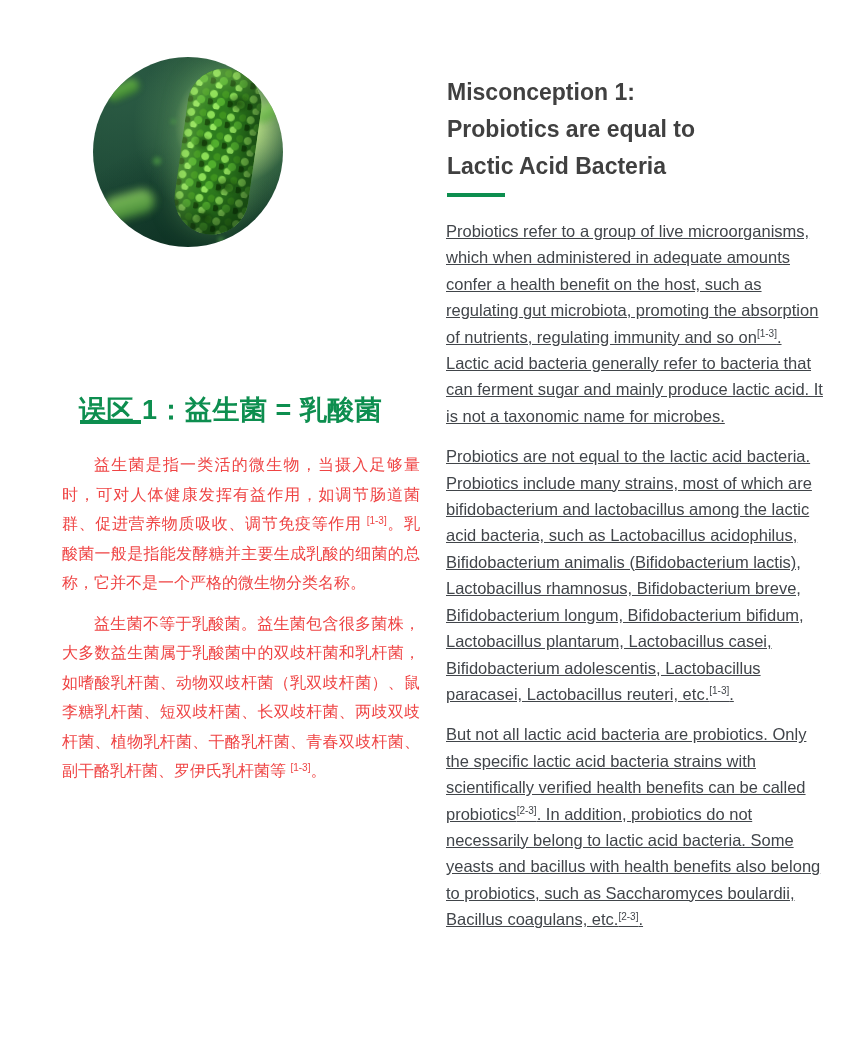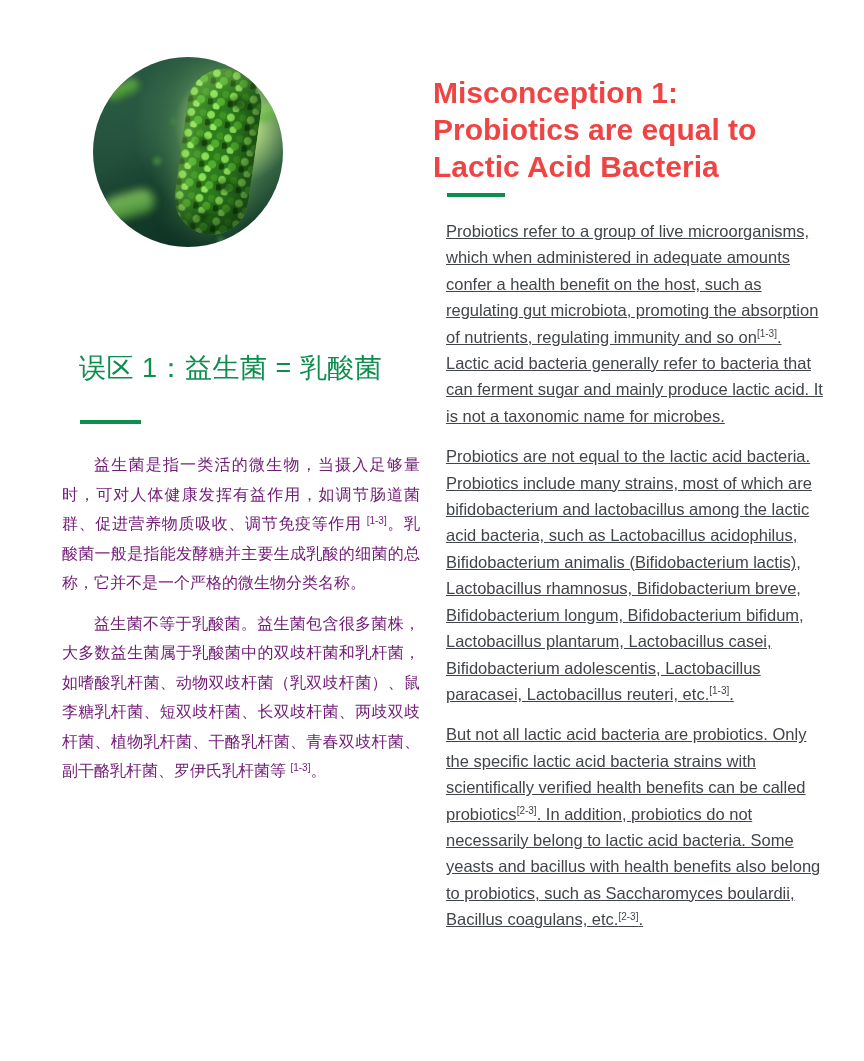--- a/index.html
+++ b/index.html
@@ -52,37 +52,37 @@
     content:""; position:absolute; inset:0; border-radius:inherit;
     background:
       radial-gradient(ellipse 18px 14px at 68% 20%, rgba(8,35,4,.55), transparent 70%),
       radial-gradient(ellipse 16px 12px at 28% 46%, rgba(8,35,4,.45), transparent 70%),
       radial-gradient(ellipse 20px 14px at 66% 70%, rgba(8,35,4,.50), transparent 70%),
       radial-gradient(ellipse 14px 10px at 44% 90%, rgba(8,35,4,.45), transparent 70%);
   }
 
   
   .zh-heading {
-    position:absolute; left:79px; top:350px;
-    font-size:27px; font-weight:normal; color:#0d8e4f; letter-spacing:.5px;
+    position:absolute; left:79px; top:392px;
+    font-size:27px; font-weight:bold; color:#0d8e4f; letter-spacing:.5px;
     white-space:nowrap;
   }
   .zh-divider { position:absolute; left:80px; top:420px; width:61px; height:4px; background:#0d8e4f; }
 
   .en-heading {
-    position:absolute; left:433px; top:74px; width:380px;
-    font-size:30px; line-height:37px; font-weight:bold; color:#ef4444;
+    position:absolute; left:447px; top:74px; width:380px;
+    font-size:23px; line-height:37px; font-weight:bold; color:#404040;
     white-space:pre-line;
   }
   .en-divider { position:absolute; left:447px; top:193px; width:58px; height:4px; background:#0d8e4f; }
 
   
   .zh-body {
     position:absolute; left:62px; top:450px; width:358px;
-    color:#701a75; font-size:16px; line-height:29.5px;
+    color:#ef4444; font-size:16px; line-height:29.5px;
   }
   .zh-body p { text-indent:2em; text-align:justify; margin:0 0 11px 0; }
 
   .en-body {
     position:absolute; left:446px; top:218px; width:382px;
     color:#41454a; font-size:16.5px; line-height:26.4px;
   }
   .en-body p { margin:0 0 14px 0; text-align:left;text-decoration:underline; }
 
   sup { font-size:10px; line-height:0; vertical-align:baseline; position:relative; top:-0.55em; }

